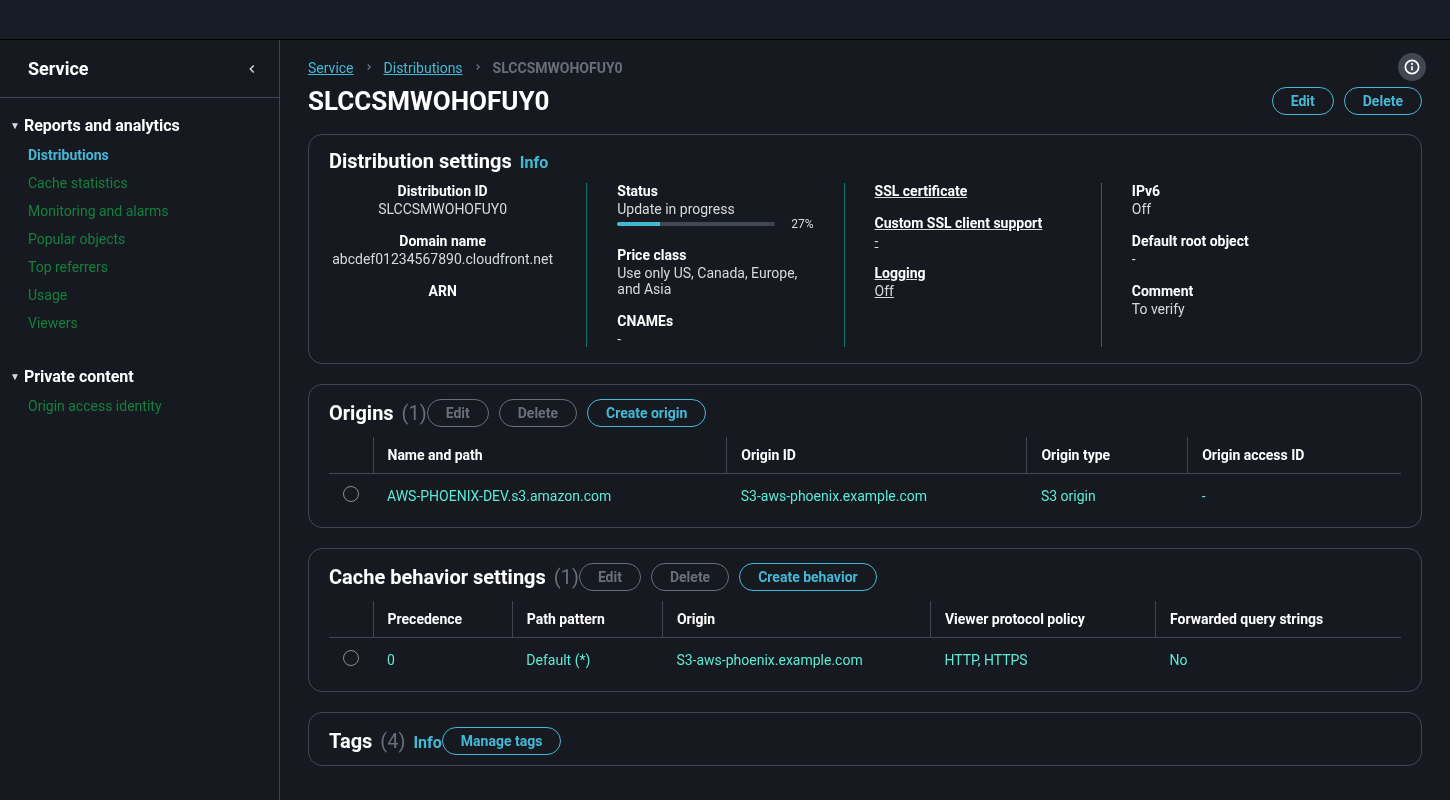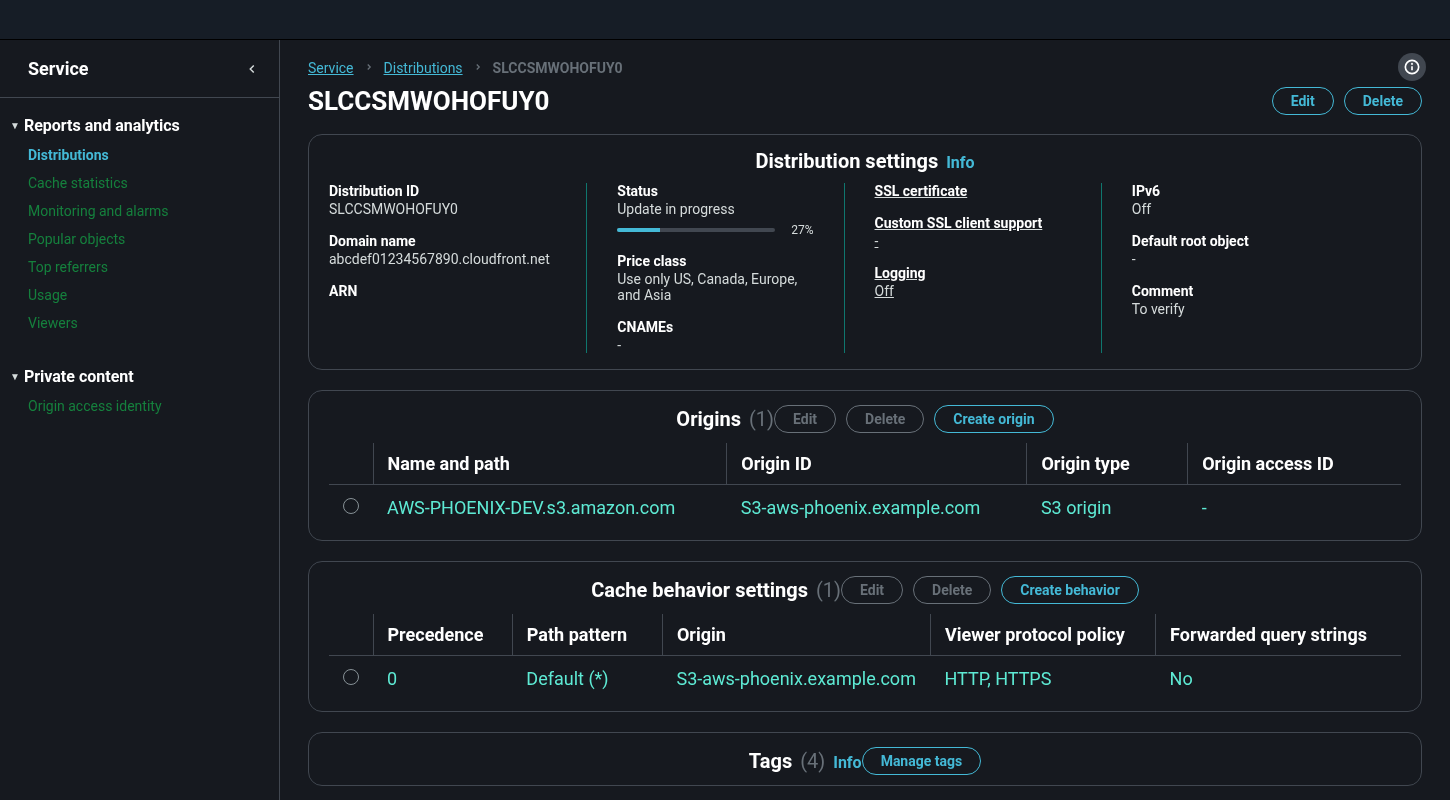--- a/index.html
+++ b/index.html
@@ -146,21 +146,21 @@
       cursor: default;
     }
     .panel {
       border: 1px solid #414750;
       border-radius: 14px;
       margin-bottom: 20px;
       background: #16191f;
     }
     .panel-header {
       display: flex;
-      justify-content: center;
+      justify-content: flex-start;
       align-items: center;
       padding: 14px 20px 10px 20px;
     }
     .panel-header h3 {
       font-size: 20px;
       font-weight: 700;
       color: #fff;
       display: flex;
       align-items: baseline;
       gap: 8px;
@@ -179,20 +179,21 @@
       display: flex;
       padding: 0 20px 16px 20px;
     }
     .settings-col {
       padding: 0 30px;
       border-left: 1px solid #0f766e;
     }
     .settings-col:first-child {
       padding-left: 0;
       border-left: none;
+      text-align: center;
     }
     .settings-col:nth-child(1) { width: 24%; }
     .settings-col:nth-child(2) { width: 24%; }
     .settings-col:nth-child(3) { width: 24%; text-decoration: underline; }
     .settings-col:nth-child(4) { flex: 1; }
     .field {
       margin-bottom: 16px;
     }
     .field:last-child {
       margin-bottom: 0;
@@ -205,21 +206,20 @@
     }
     .field-value {
       color: #d5dbdb;
       font-size: 14px;
       word-break: break-word;
     }
     .progress-row {
       display: flex;
       align-items: center;
       gap: 16px;
-      margin-top: 6px;
     }
     .progress-bar {
       flex: 1;
       height: 4px;
       background: #414750;
       border-radius: 2px;
       overflow: hidden;
     }
     .progress-fill {
       height: 100%;
@@ -239,21 +239,21 @@
       height: 16px;
       flex-shrink: 0;
       margin-top: 2px;
     }
     .table-wrap {
       padding: 0 20px 10px 20px;
     }
     table {
       width: 100%;
       border-collapse: collapse;
-      font-size: 18px;
+      font-size: 14px;
     }
     thead th {
       text-align: left;
       font-weight: 700;
       color: #fff;
       padding: 10px 14px;
       border-left: 1px solid #414750;
     }
     thead th:first-child {
       border-left: none;

